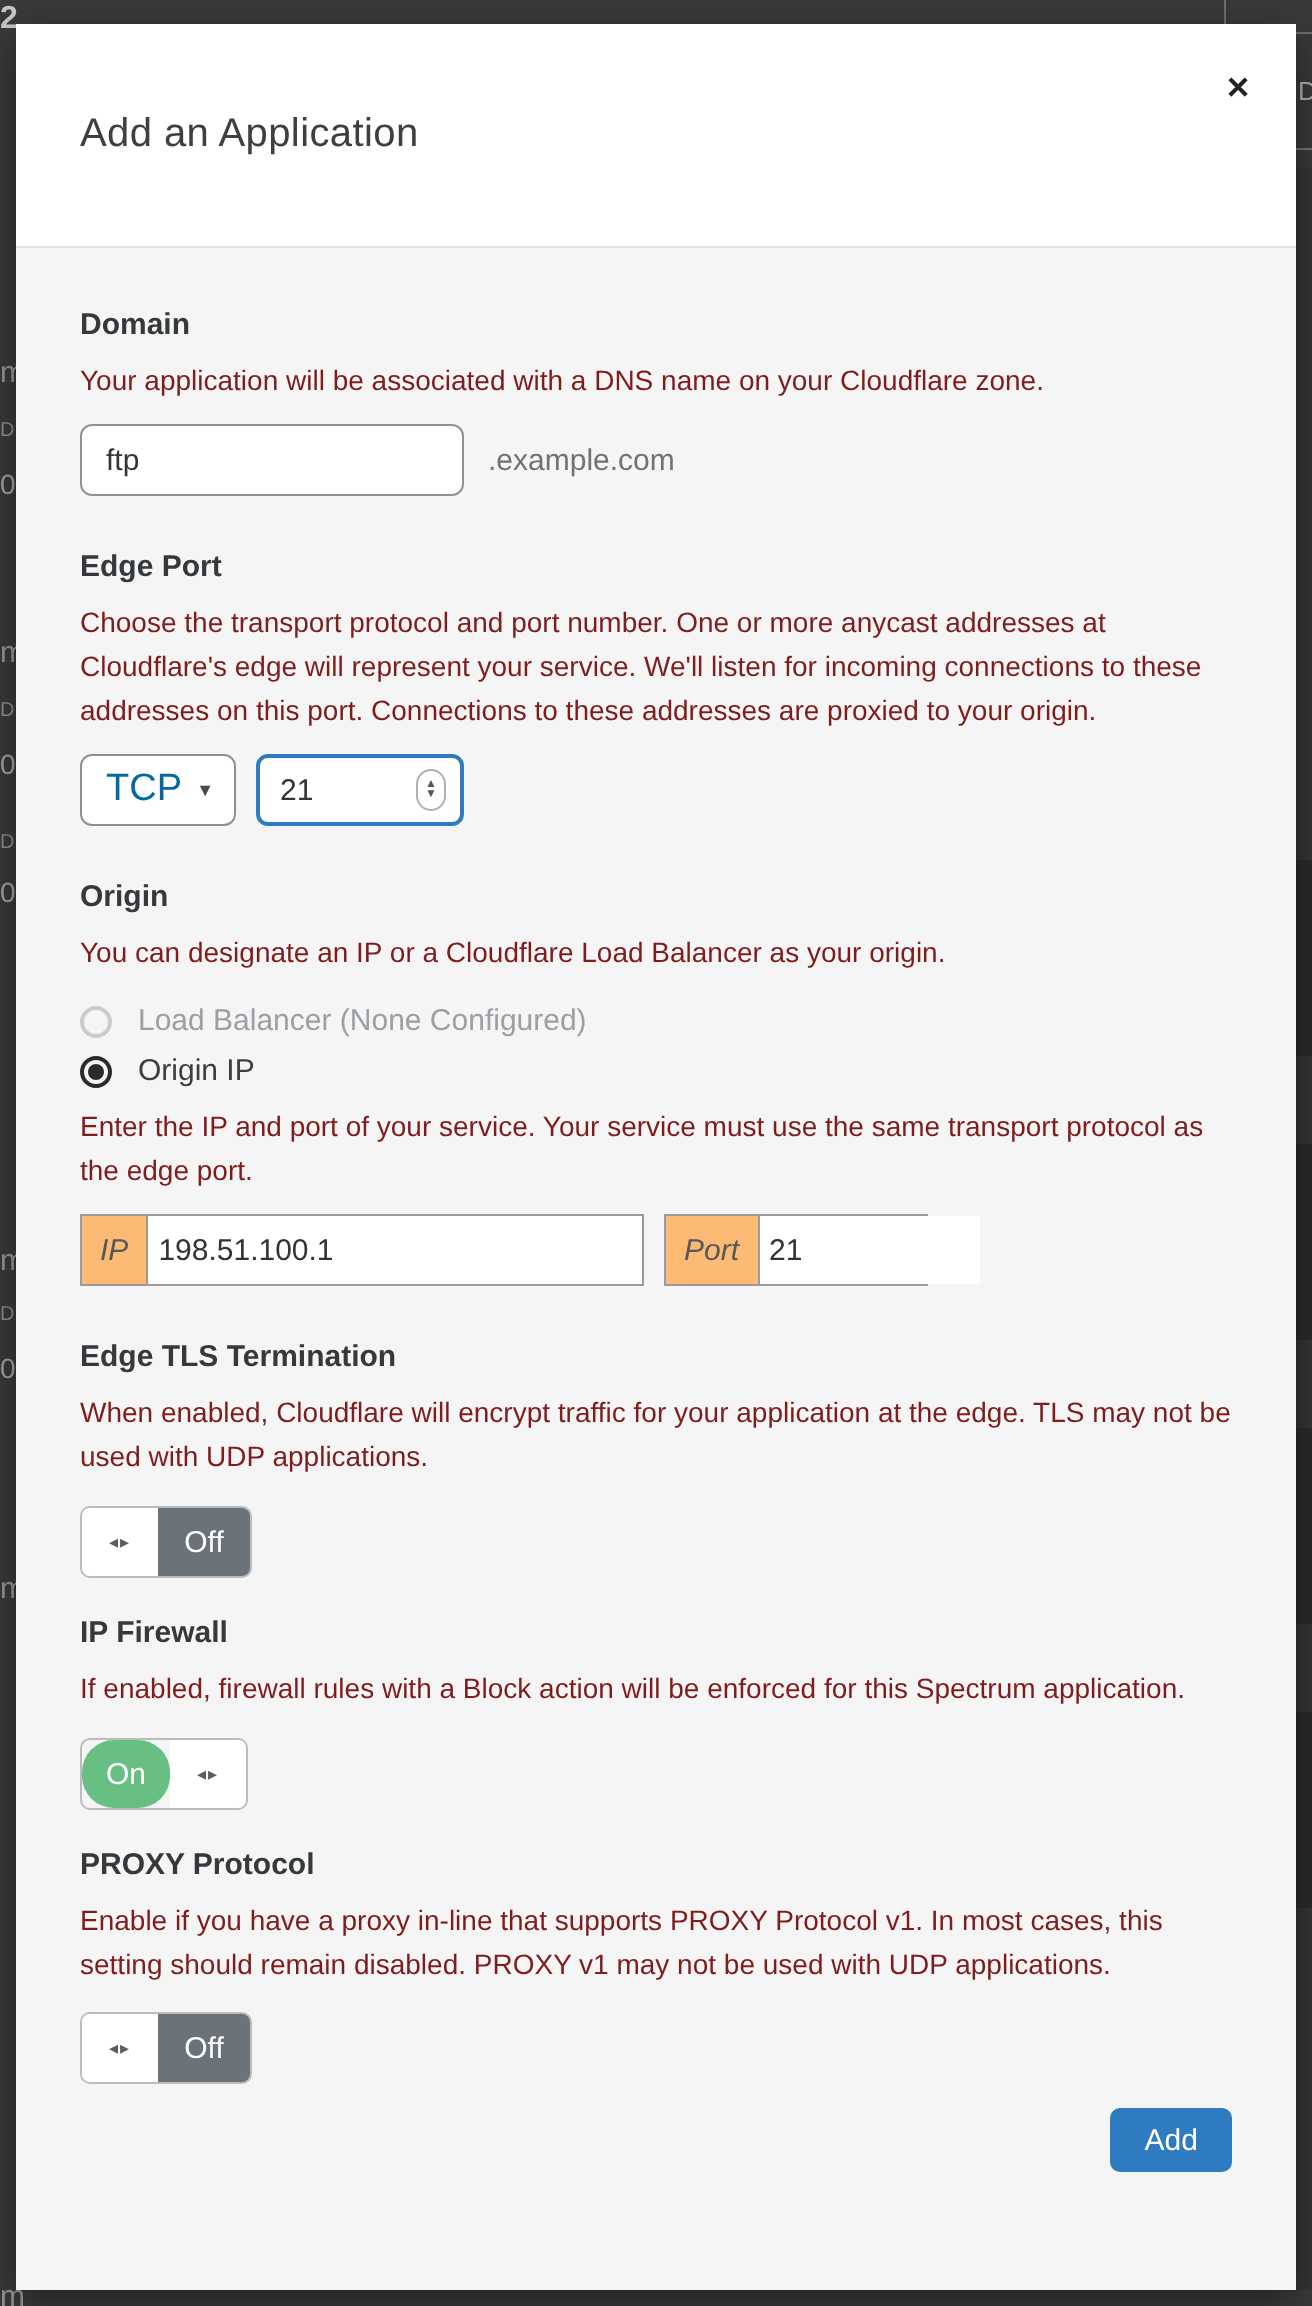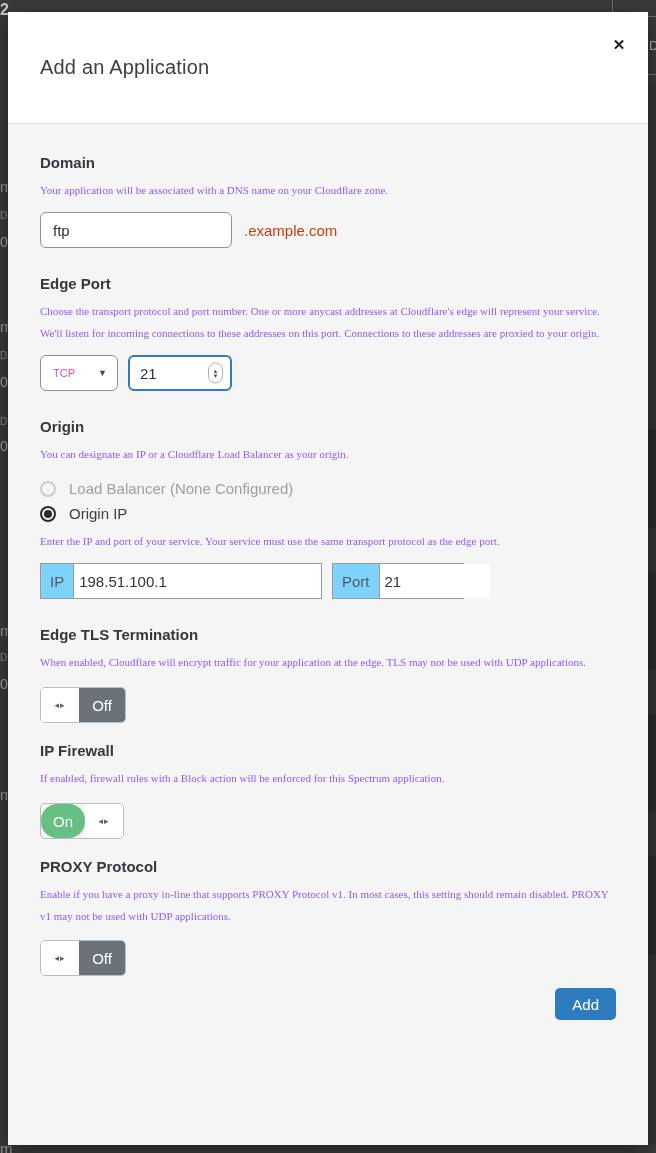--- a/index.html
+++ b/index.html
@@ -40,40 +40,40 @@
   .close-btn {
     position:absolute; top:22px; right:18px; width:22px; height:22px;
     background:none; border:none; cursor:pointer;
     font-size:15px; font-weight:700; color:#222; line-height:22px; text-align:center;
   }
   .modal-body {
     flex:1 1 auto; background:#f5f5f6; padding:30px 32px 0 32px;
   }
 
   h3.sec-label { font-size:15px; font-weight:700; color:#35393c; line-height:17px; margin:0 0 8px 0; }
-  p.sec-desc { font-size:11px; font-weight:400; color:#8b5cf6; line-height:22px; margin:0 0 11px 0; max-width:578px;font-family:Liberation Serif, serif; }
+  p.sec-desc { font-size:14px; font-weight:400; color:#7f1d1d; line-height:22px; margin:0 0 11px 0; max-width:578px; }
 
   
   .domain-row { display:flex; align-items:center; margin-bottom:27px; }
   .text-input {
     height:36px; border:1px solid #919191; border-radius:6px; background:#fff;
     font-family:"Liberation Sans",sans-serif; font-size:15px; color:#313537; padding:0 12px; outline:none;
   }
   .domain-input { width:192px; }
-  .domain-suffix { font-size:15px; color:#c2410c; margin-left:12px; }
+  .domain-suffix { font-size:15px; color:#737373; margin-left:12px; }
 
   
   .edge-desc { margin-bottom:10px; }
   .edge-controls { display:flex; align-items:center; margin-bottom:27px; }
   .select-box {
     width:78px; height:36px; border:1px solid #8f8f8f; border-radius:6px; background:#fff;
     display:flex; align-items:center; justify-content:space-between;
     padding:0 10px 0 12px; cursor:pointer;
   }
-  .select-value { font-size:11px; color:#ec4899; }
+  .select-value { font-size:19px; color:#0369a1; }
   .select-caret { font-size:9px; color:#4a4a4a; }
   .port-input-wrap {
     position:relative; margin-left:10px; width:104px; height:36px;
     border:2px solid #2f7bbf; border-radius:6px; background:#fff;
     display:flex; align-items:center;
   }
   .port-input {
     border:none; outline:none; background:transparent; width:60px;
     font-family:"Liberation Sans",sans-serif; font-size:15px; color:#313537; padding:0 0 0 10px;
   }
@@ -95,22 +95,22 @@
   }
   .radio-circle.checked::after { content:""; width:8px; height:8px; border-radius:50%; background:#2b2b2b; }
   .radio-circle.disabled { border-color:#c9cccd; }
   .radio-label { font-size:15px; color:#3a3f42; margin-left:13px; }
   .radio-label.disabled { color:#9aa0a4; }
 
   
   .ip-row { display:flex; align-items:center; margin-bottom:27px; }
   .addon-group { display:flex; height:36px; border:1px solid #9a9a9a; background:#fff; }
   .addon {
-    background:#7dd3fc; border-right:1px solid #9a9a9a; color:#55595c; font-size:15px;
-    display:flex; align-items:center; padding:0 9px;
+    background:#fdba74; border-right:1px solid #9a9a9a; color:#55595c; font-size:15px;
+    display:flex; align-items:center; padding:0 9px;font-style:italic;
   }
   .addon-input {
     border:none; outline:none; font-family:"Liberation Sans",sans-serif;
     font-size:15px; color:#313537; padding:0 5px; background:#fff;
   }
   .ip-group { width:282px; }
   .ip-group .addon-input { width:248px; }
   .port-group { width:132px; margin-left:10px; }
   .port-group .addon-input { width:110px; }
 

